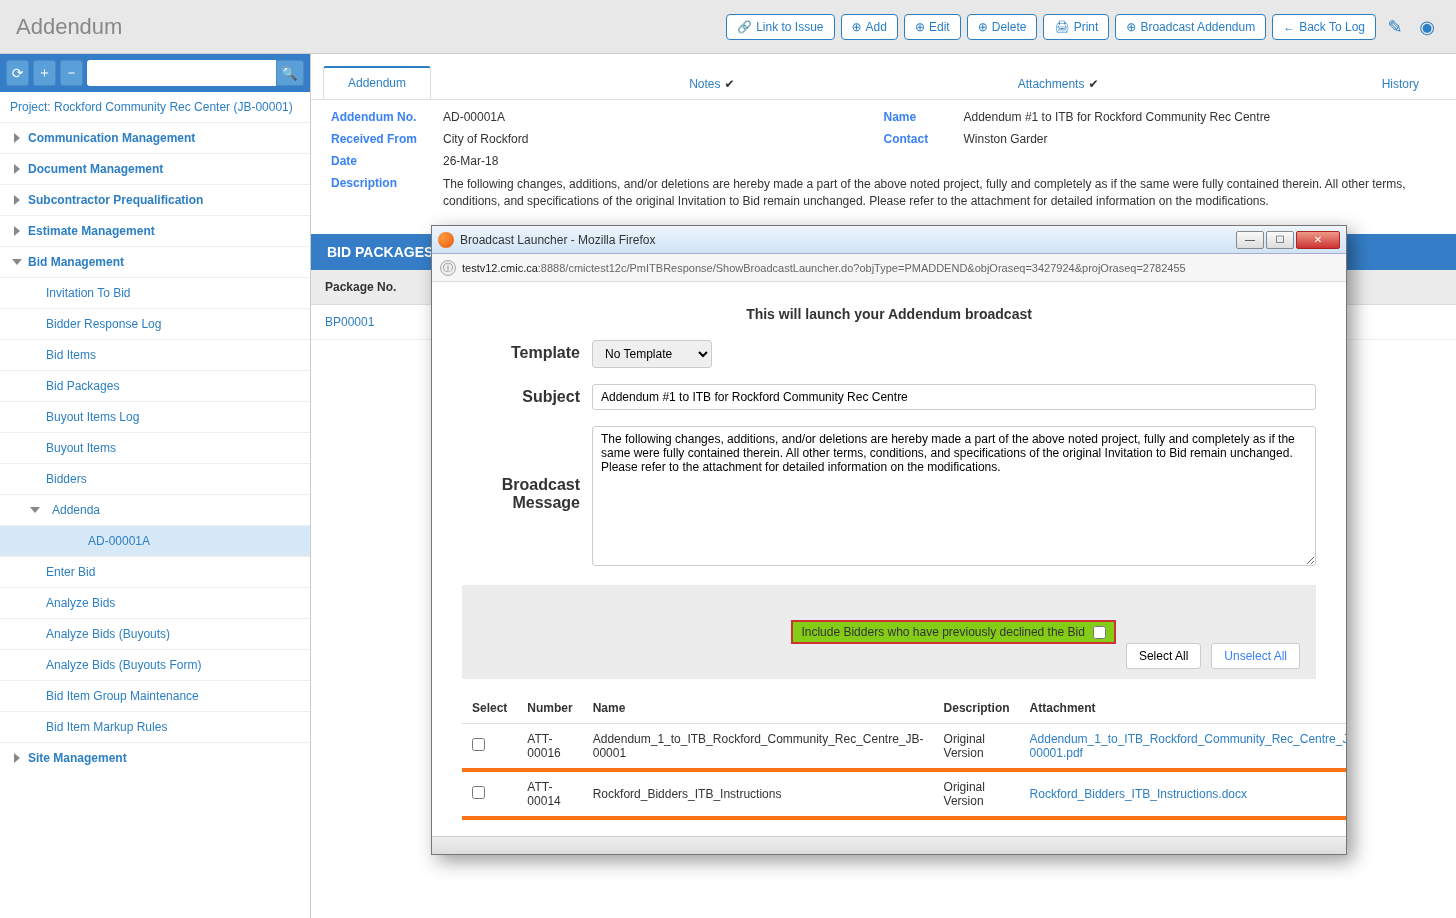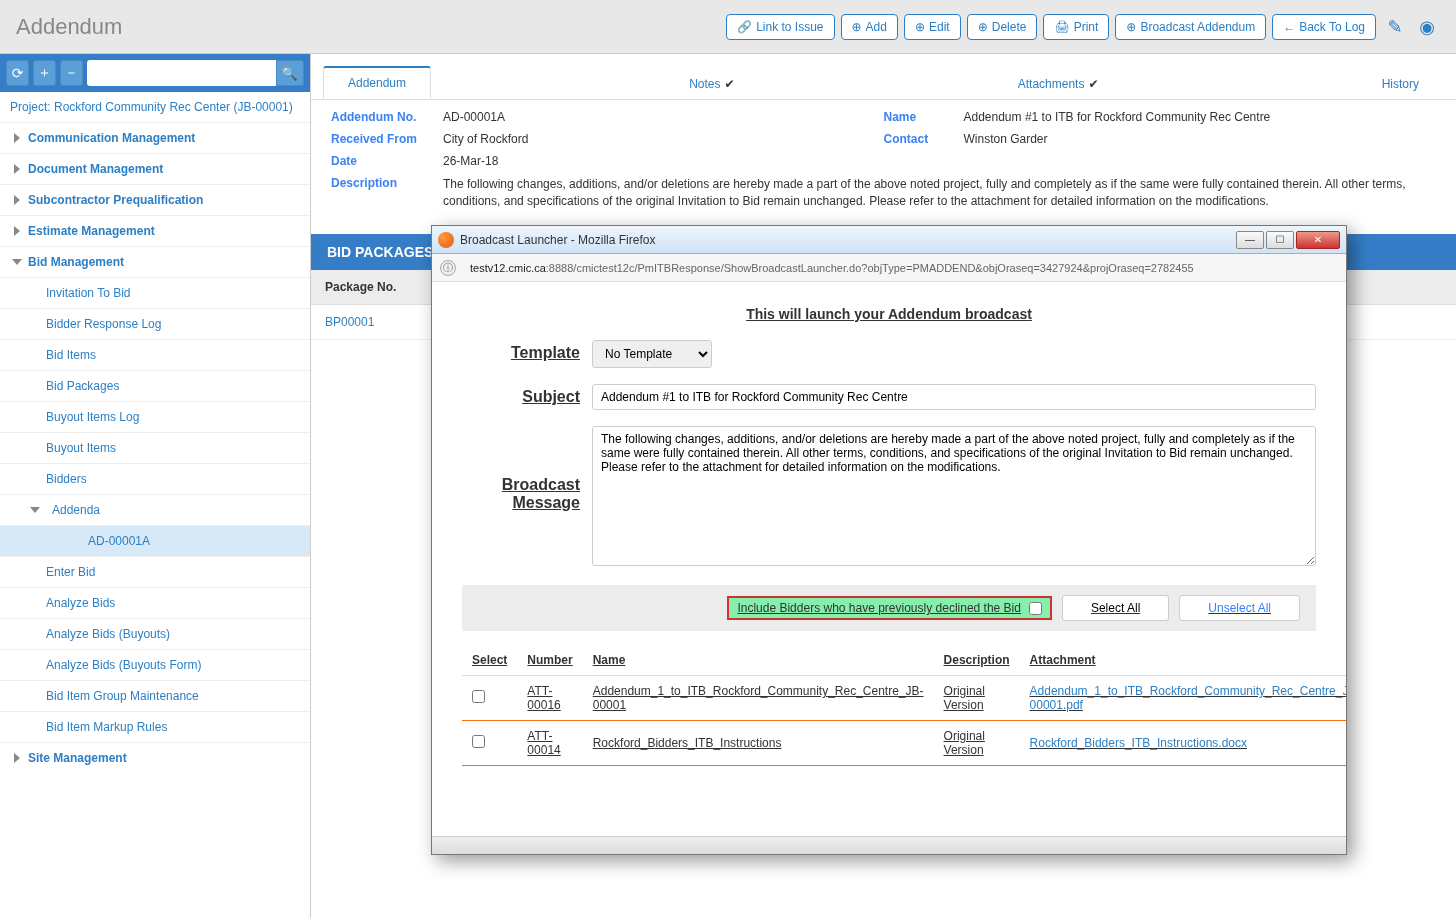--- a/index.html
+++ b/index.html
@@ -53,41 +53,41 @@
 .modal { position: absolute; left: 431px; top: 225px; width: 916px; height: 630px; background: #fff; border: 1px solid #777; box-shadow: 6px 6px 18px rgba(0,0,0,0.4); display: flex; flex-direction: column; }
 .modal-titlebar { background: linear-gradient(#eef5fc, #cfe3f6); height: 28px; display: flex; align-items: center; padding: 0 6px; border-bottom: 1px solid #aac; }
 .modal-titlebar .ff-icon { width: 16px; height: 16px; background: radial-gradient(circle at 30% 30%, #ff9a3c, #e55b13); border-radius: 50%; margin-right: 6px; }
 .modal-titlebar .title-text { font-size: 12px; }
 .modal-titlebar .win-btns { margin-left: auto; display: flex; gap: 2px; }
 .win-btn { width: 28px; height: 18px; border: 1px solid #888; background: linear-gradient(#fafafa, #ddd); font-size: 10px; display: inline-flex; align-items: center; justify-content: center; cursor: pointer; border-radius: 2px; }
 .win-btn.close { background: linear-gradient(#e98, #c33); color: #fff; border-color: #a22; width: 44px; }
 .modal-url { height: 28px; display: flex; align-items: center; padding: 0 8px; background: #f6f6f6; border-bottom: 1px solid #ddd; gap: 6px; }
 .url-globe { width: 16px; height: 16px; border: 1px solid #aaa; border-radius: 50%; background: #eee; display: inline-flex; align-items: center; justify-content: center; font-size: 10px; color: #777; }
 .url-text { font-size: 11px; color: #666; overflow: hidden; white-space: nowrap; text-overflow: ellipsis; flex: 1; }
-.url-text .host { color: #222; margin-left: 8px; }
-
-.modal-body { flex: 1; overflow-y: auto; position: relative; padding: 0; text-decoration: underline; }
+.url-text .host { color: #222; }
+
+.modal-body { flex: 1; overflow-y: auto; position: relative; padding: 0; }
 .modal-content-inner { padding: 0 30px; }
 .broadcast-title { text-align: center; font-weight: bold; font-size: 14px; padding: 24px 0 18px 0; }
 .form-row { display: flex; margin-bottom: 16px; align-items: flex-start; }
 .form-label { width: 130px; text-align: right; padding-right: 12px; font-weight: bold; color: #333; font-size: 16px; padding-top: 4px; }
 .form-control { flex: 1; }
 .form-control select, .form-control input[type=text], .form-control textarea { border: 1px solid #ccc; border-radius: 3px; padding: 5px 8px; font-size: 12px; font-family: inherit; }
 .form-control select { width: 120px; }
 .form-control input[type=text] { width: 100%; }
 .form-control textarea { width: 100%; height: 140px; resize: both; }
 
 .include-bar { background: #ececec; padding: 10px 16px; display: flex; align-items: center; justify-content: flex-end; gap: 10px; margin: 8px 0 14px 0; }
-.include-label-box { border: 2px solid #c33; padding: 3px 8px; display: inline-flex; align-items: center; gap: 8px; background: #86efac; }
-.sel-btn { background: #fff; border: 1px solid #ccc; border-radius: 3px; padding: 5px 28px; cursor: pointer; font-size: 12px; }
+.include-label-box { border: 2px solid #c33; padding: 3px 8px; display: inline-flex; align-items: center; gap: 8px; background: #84cc16; }
+.sel-btn { background: #fff; border: 1px solid #ccc; border-radius: 3px; padding: 5px 12px; cursor: pointer; font-size: 12px; margin-top: 48px; }
 .sel-btn.disabled { color: #3b82f6; cursor: default; }
 
 .attach-table { width: 100%; border-collapse: collapse; }
 .attach-table th { text-align: left; font-weight: bold; padding: 8px 10px; border-bottom: 1px solid #ddd; font-size: 12px; background: #fff; }
-.attach-table td { padding: 8px 10px; border-bottom: 1px solid #f97316; font-size: 12px; vertical-align: middle; }
+.attach-table td { padding: 8px 10px; border-bottom: 4px solid #f97316; font-size: 12px; vertical-align: middle; }
 .attach-link { color: #2c7fc4; cursor: pointer; }
 .attach-table input[type=checkbox] { cursor: pointer; }
 
 .modal-footer { height: 18px; background: linear-gradient(#eee, #ddd); border-top: 1px solid #ccc; }
 </style>
 </head>
 <body>
 
 <div class="top-header">
   <div class="page-title">Addendum</div>

